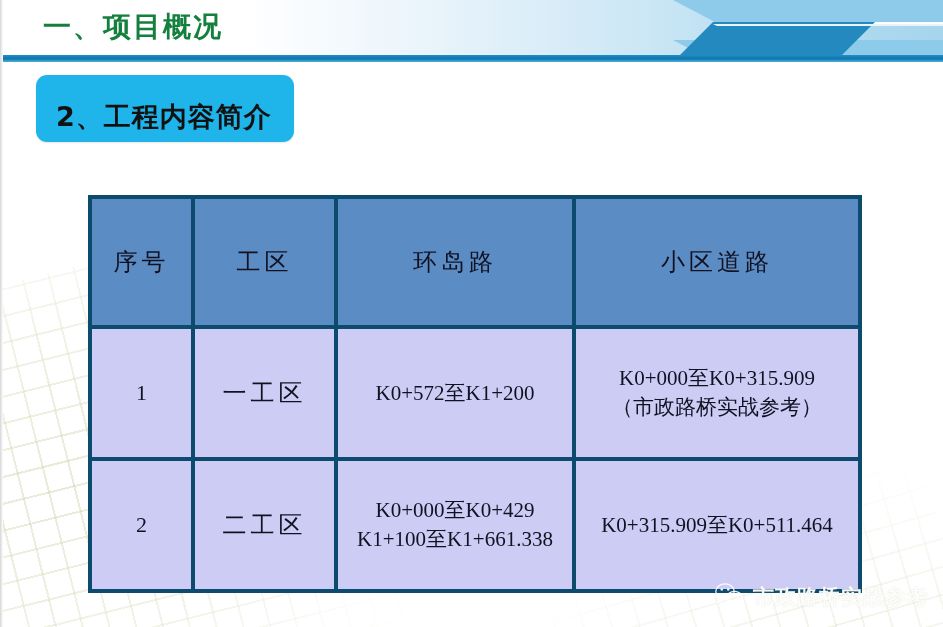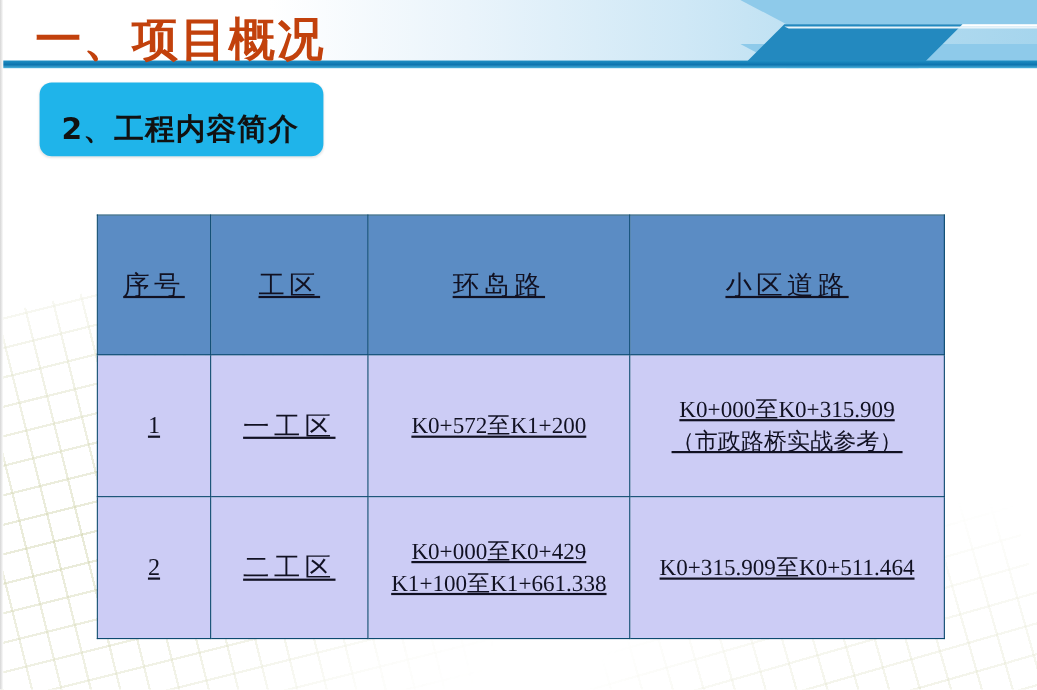--- a/index.html
+++ b/index.html
@@ -61,27 +61,27 @@
   }
   #header-rule {
     position: absolute;
     left: 0; top: 55px;
     width: 943px;
     height: 7px;
     background: linear-gradient(180deg, #1f8fc4 0%, #0d74ae 55%, #4fb4dd 100%);
   }
   #page-title {
     position: absolute;
-    left: 32px;
+    left: 43px;
     top: 8px;
     font-family: "DejaVu Sans", "Liberation Sans", sans-serif;
     font-weight: 700;
-    font-size: 42px;
+    font-size: 28px;
     letter-spacing: 2px;
-    color: #c2410c;
+    color: #15803d;
     white-space: nowrap;
   }
 
   
   #deco-wrap {
     position: absolute;
     right: 0; top: 0;
     width: 270px;
     height: 62px;
     pointer-events: none;
@@ -121,27 +121,26 @@
   
   #content-table {
     position: absolute;
     left: 88px;
     top: 195px;
     width: 770px;
     border-collapse: collapse;
     table-layout: fixed;
   }
   #content-table td, #content-table th {
-    border: 1px solid #0c4a6e;
+    border: 4px solid #0c4a6e;
     text-align: center;
     vertical-align: middle;
     font-family: "Liberation Serif", "DejaVu Serif", serif;
     color: #111122;
     padding: 4px 6px;
-    text-decoration: underline;
   }
   #content-table thead th {
     background: #5b8cc4;
     height: 118px;
     font-weight: 400;
     font-size: 24px;
     letter-spacing: 4px;
   }
   #content-table tbody td {
     background: #ccccf5;
@@ -247,14 +246,33 @@
           <span class="cell-line">K0+000至K0+429</span>
           <span class="cell-line">K1+100至K1+661.338</span>
         </td>
         <td>
           <span class="cell-line">K0+315.909至K0+511.464</span>
         </td>
       </tr>
     </tbody>
   </table>
 
+  <div id="watermark">
+    <span class="wm-logo">
+      <svg width="30" height="25" viewBox="0 0 30 25">
+        <g fill="none" stroke="rgba(255,255,255,0.92)" stroke-width="1.3">
+          <ellipse cx="11" cy="9.5" rx="9.2" ry="7.6"></ellipse>
+          <path d="M6 16.4 L3.6 20.4 L8.2 18.1"></path>
+          <ellipse cx="20.5" cy="15.5" rx="7.4" ry="6.2"></ellipse>
+          <path d="M25.2 20.6 L27.4 23.8 L23.4 22.2"></path>
+        </g>
+        <g fill="rgba(255,255,255,0.92)">
+          <circle cx="7.8" cy="7.4" r="1.25"></circle>
+          <circle cx="14.2" cy="7.4" r="1.25"></circle>
+          <circle cx="17.8" cy="13.6" r="1.05"></circle>
+          <circle cx="23.2" cy="13.6" r="1.05"></circle>
+        </g>
+      </svg>
+    </span>
+    <span class="wm-text">市政路桥实战参考</span>
+  </div>
 
 </div>
 
 </body></html>

